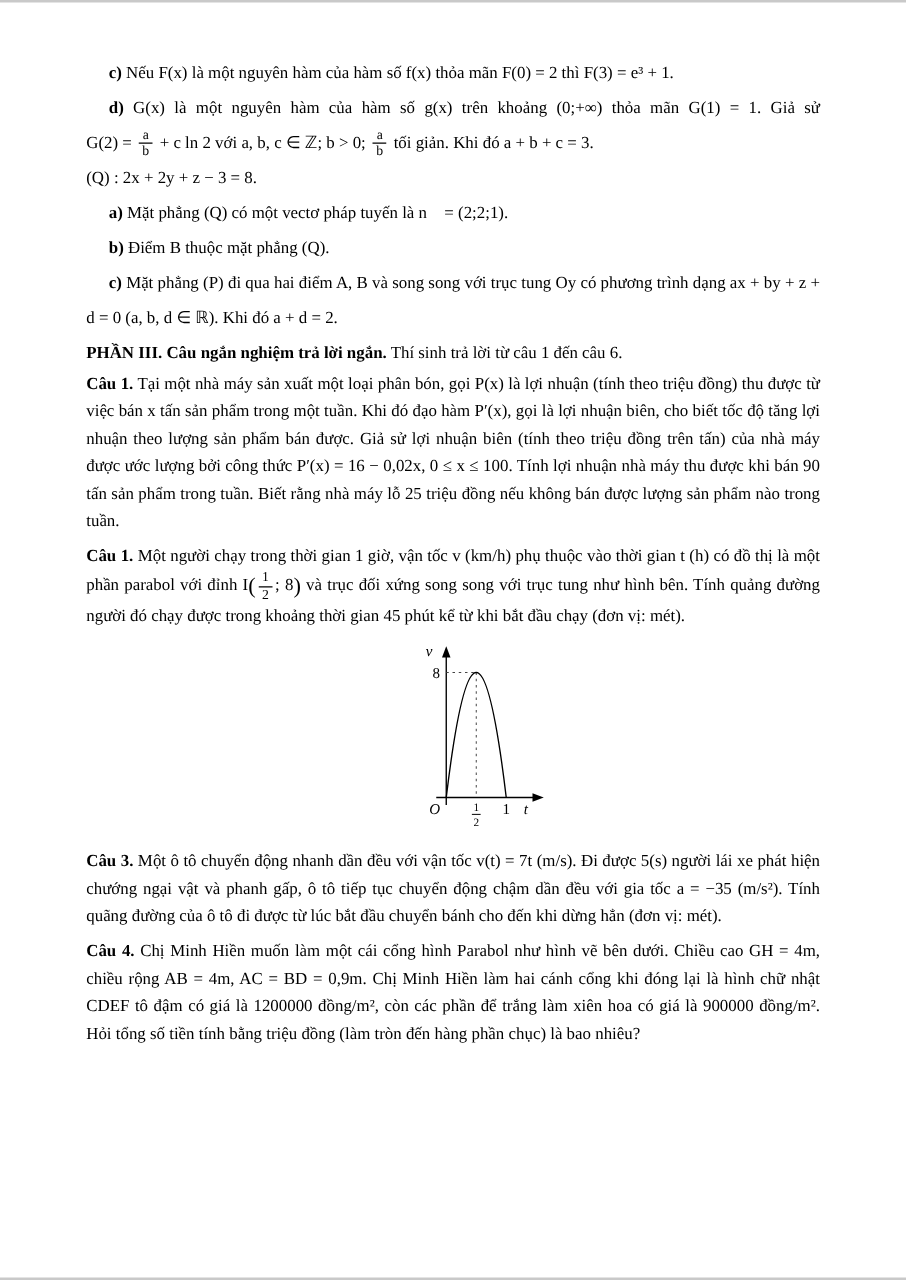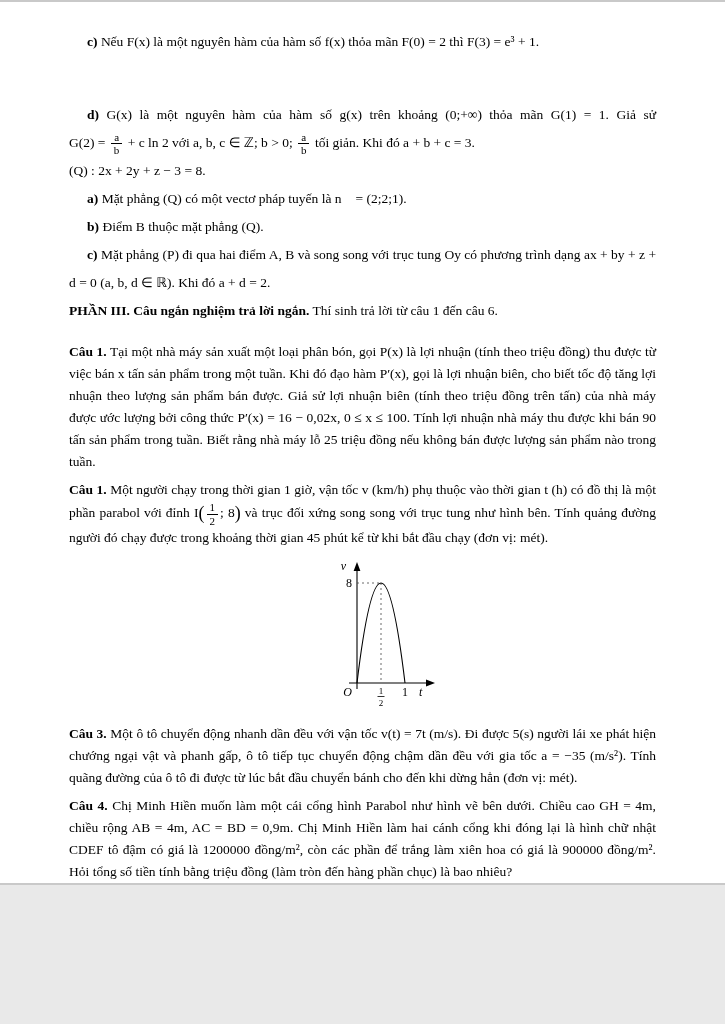--- a/index.html
+++ b/index.html
@@ -1,28 +1,28 @@
 <!DOCTYPE html>
 <html><head>
 <meta charset="utf-8">
 <style>
   * { margin:0; padding:0; box-sizing:border-box; }
   html,body { background:#e9e9e9; }
   body { width:725px; font-family:"Liberation Serif", serif; font-size:13.5px; color:#000; }
   .page {
-    width:725px; height:885px; background:#fff;
-    padding:26px 69px 0 69px;
+    width:725px; height:1024px; background:#fff;
+    padding:42px 69px 0 69px;
     border-top:2px solid #c9c9c9; border-bottom:2px solid #c9c9c9;
     overflow:hidden;
   }
   .para { line-height:28px; text-align:justify; }
-  .stretch { text-align:justify; text-align-last:justify;margin-top:45px; }
+  .stretch { text-align:justify; text-align-last:justify; }
   .indent { text-indent:18px; }
   .tight { line-height:22px; text-align:justify; margin-bottom:6px; }
-  .gap-top { margin-top:16px; }
+  .gap-top { }
   b { font-weight:bold; }
   .frac {
     display:inline-flex; flex-direction:column; align-items:center;
     vertical-align:middle; font-size:11px; line-height:1.15; margin:0 2px;
     text-indent:0;
   }
   .frac .num { border-bottom:1px solid #000; padding:0 3px; }
   .frac .den { padding:0 3px; }
   .paren { font-size:18px; vertical-align:-2px; }
   .figure { width:fit-content; margin:4px auto 8px auto; transform:translateX(22px); }

